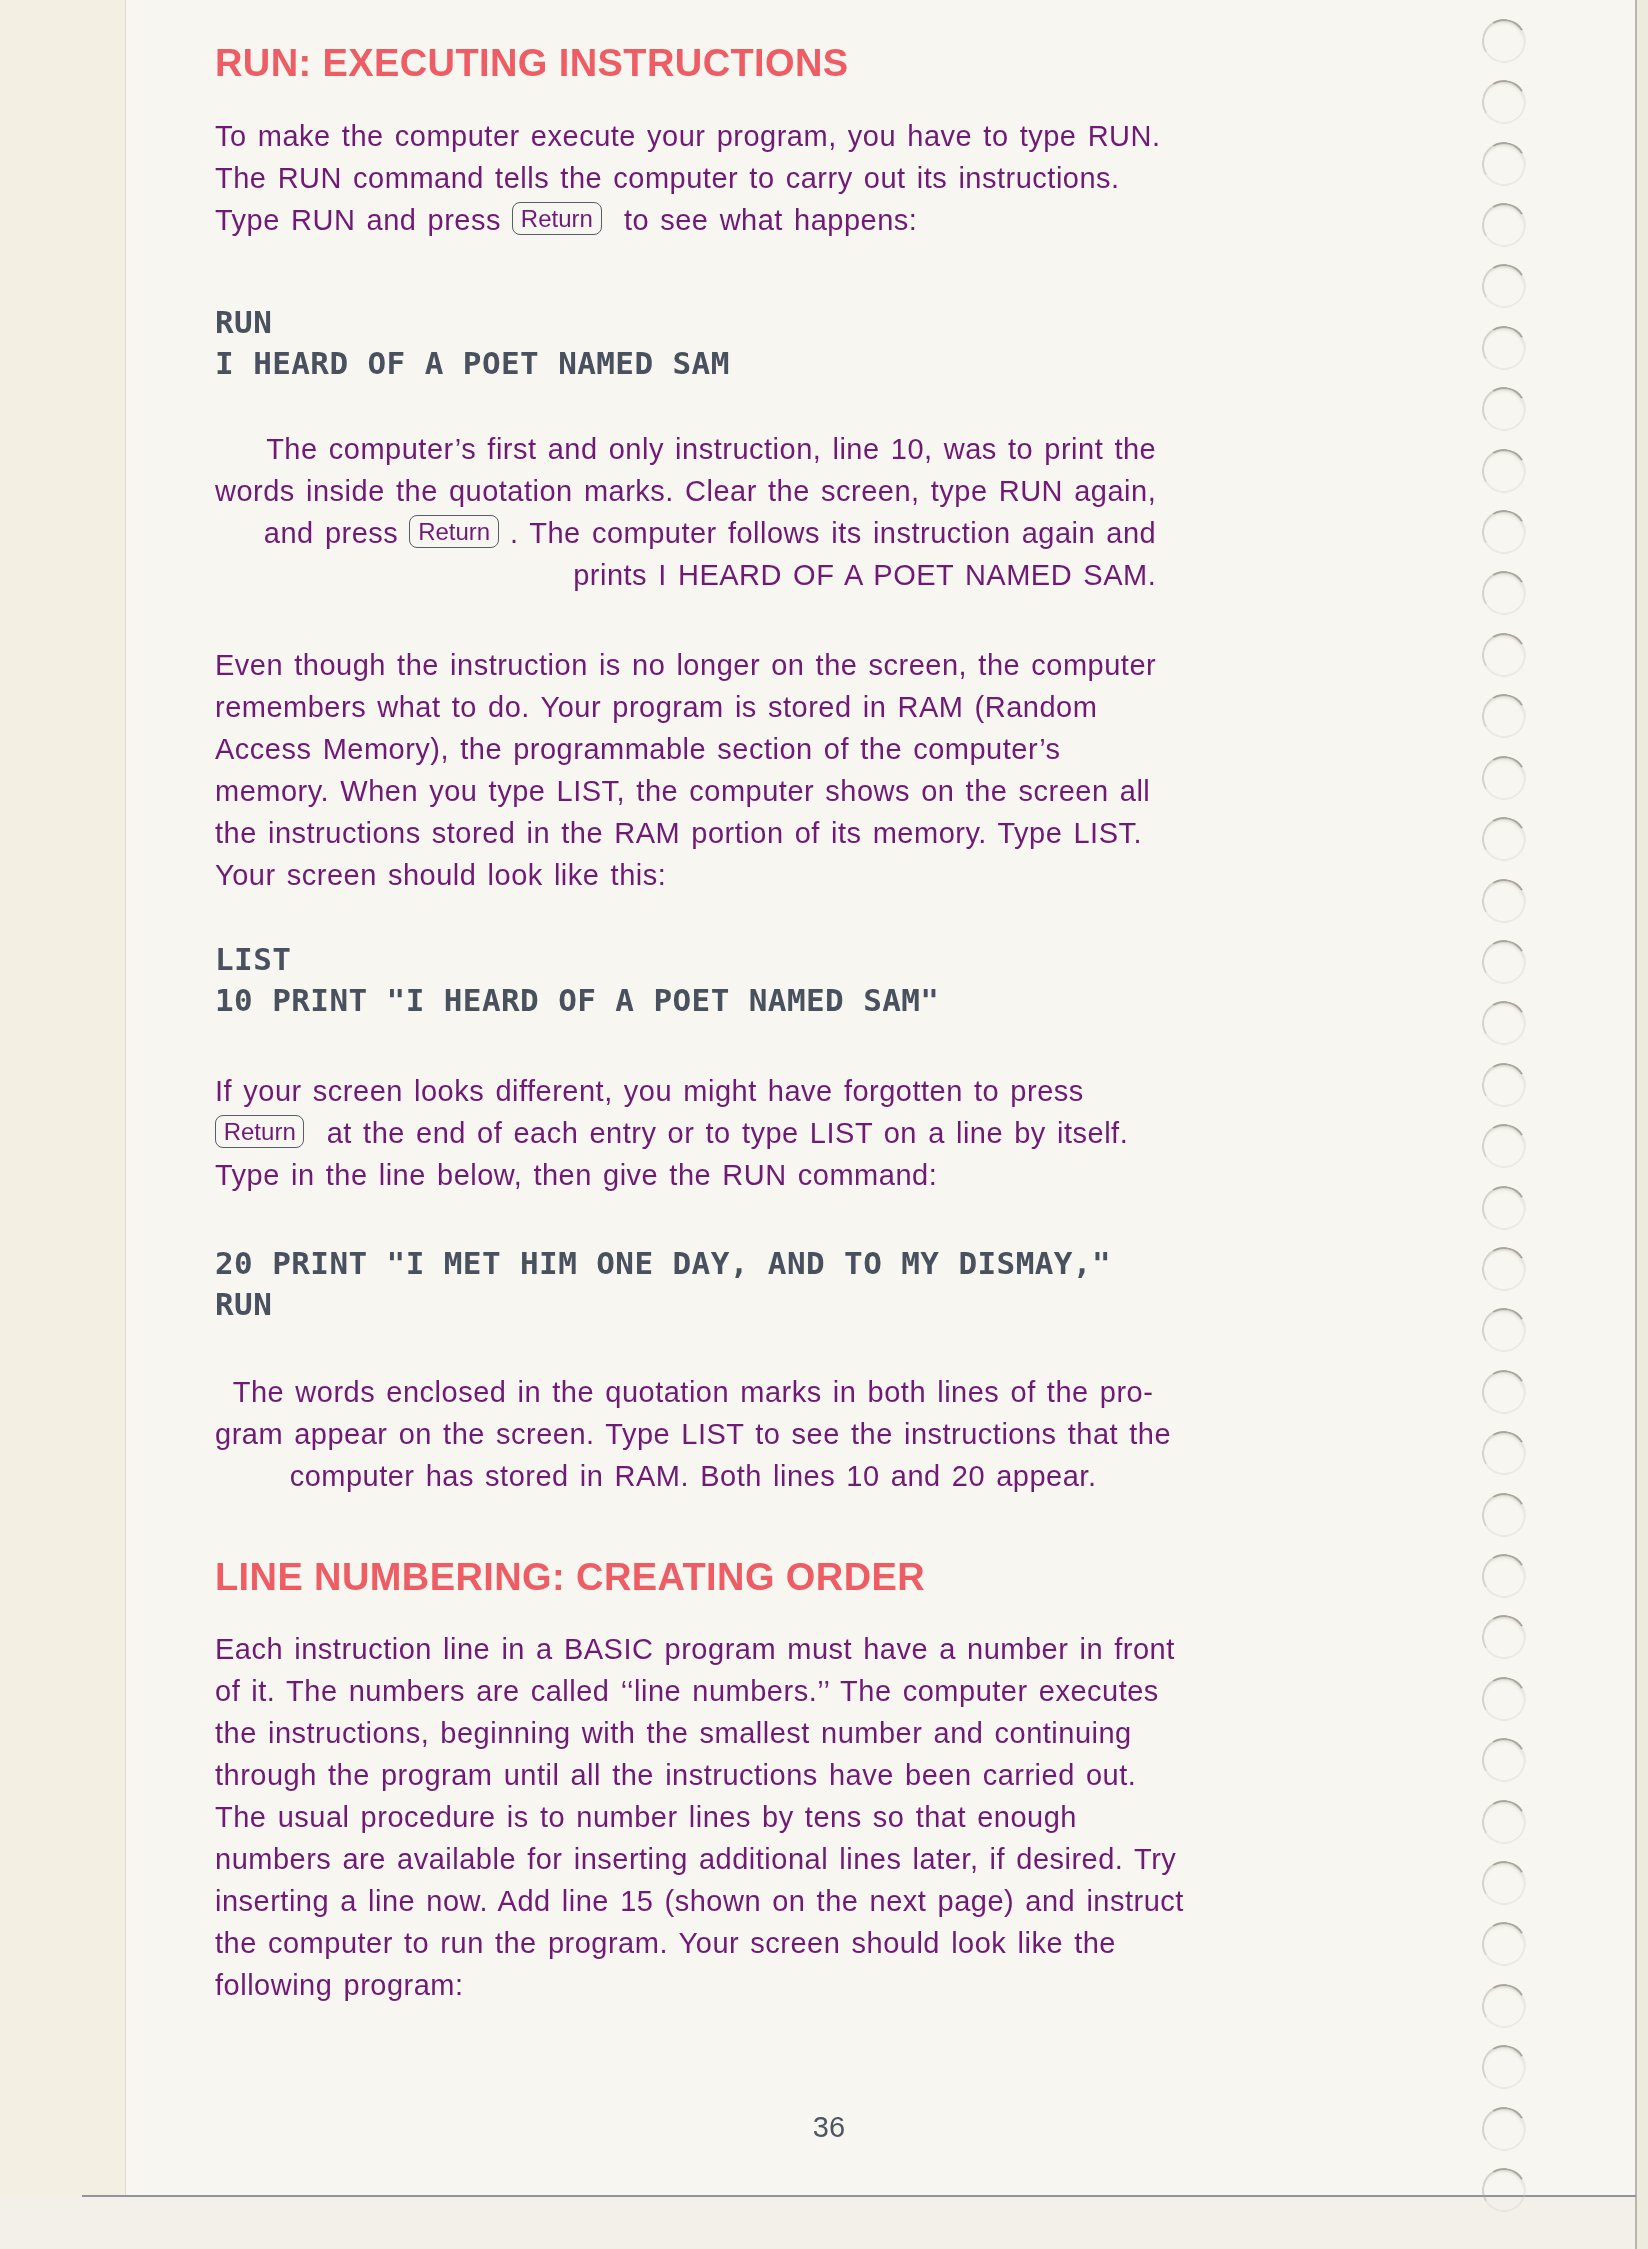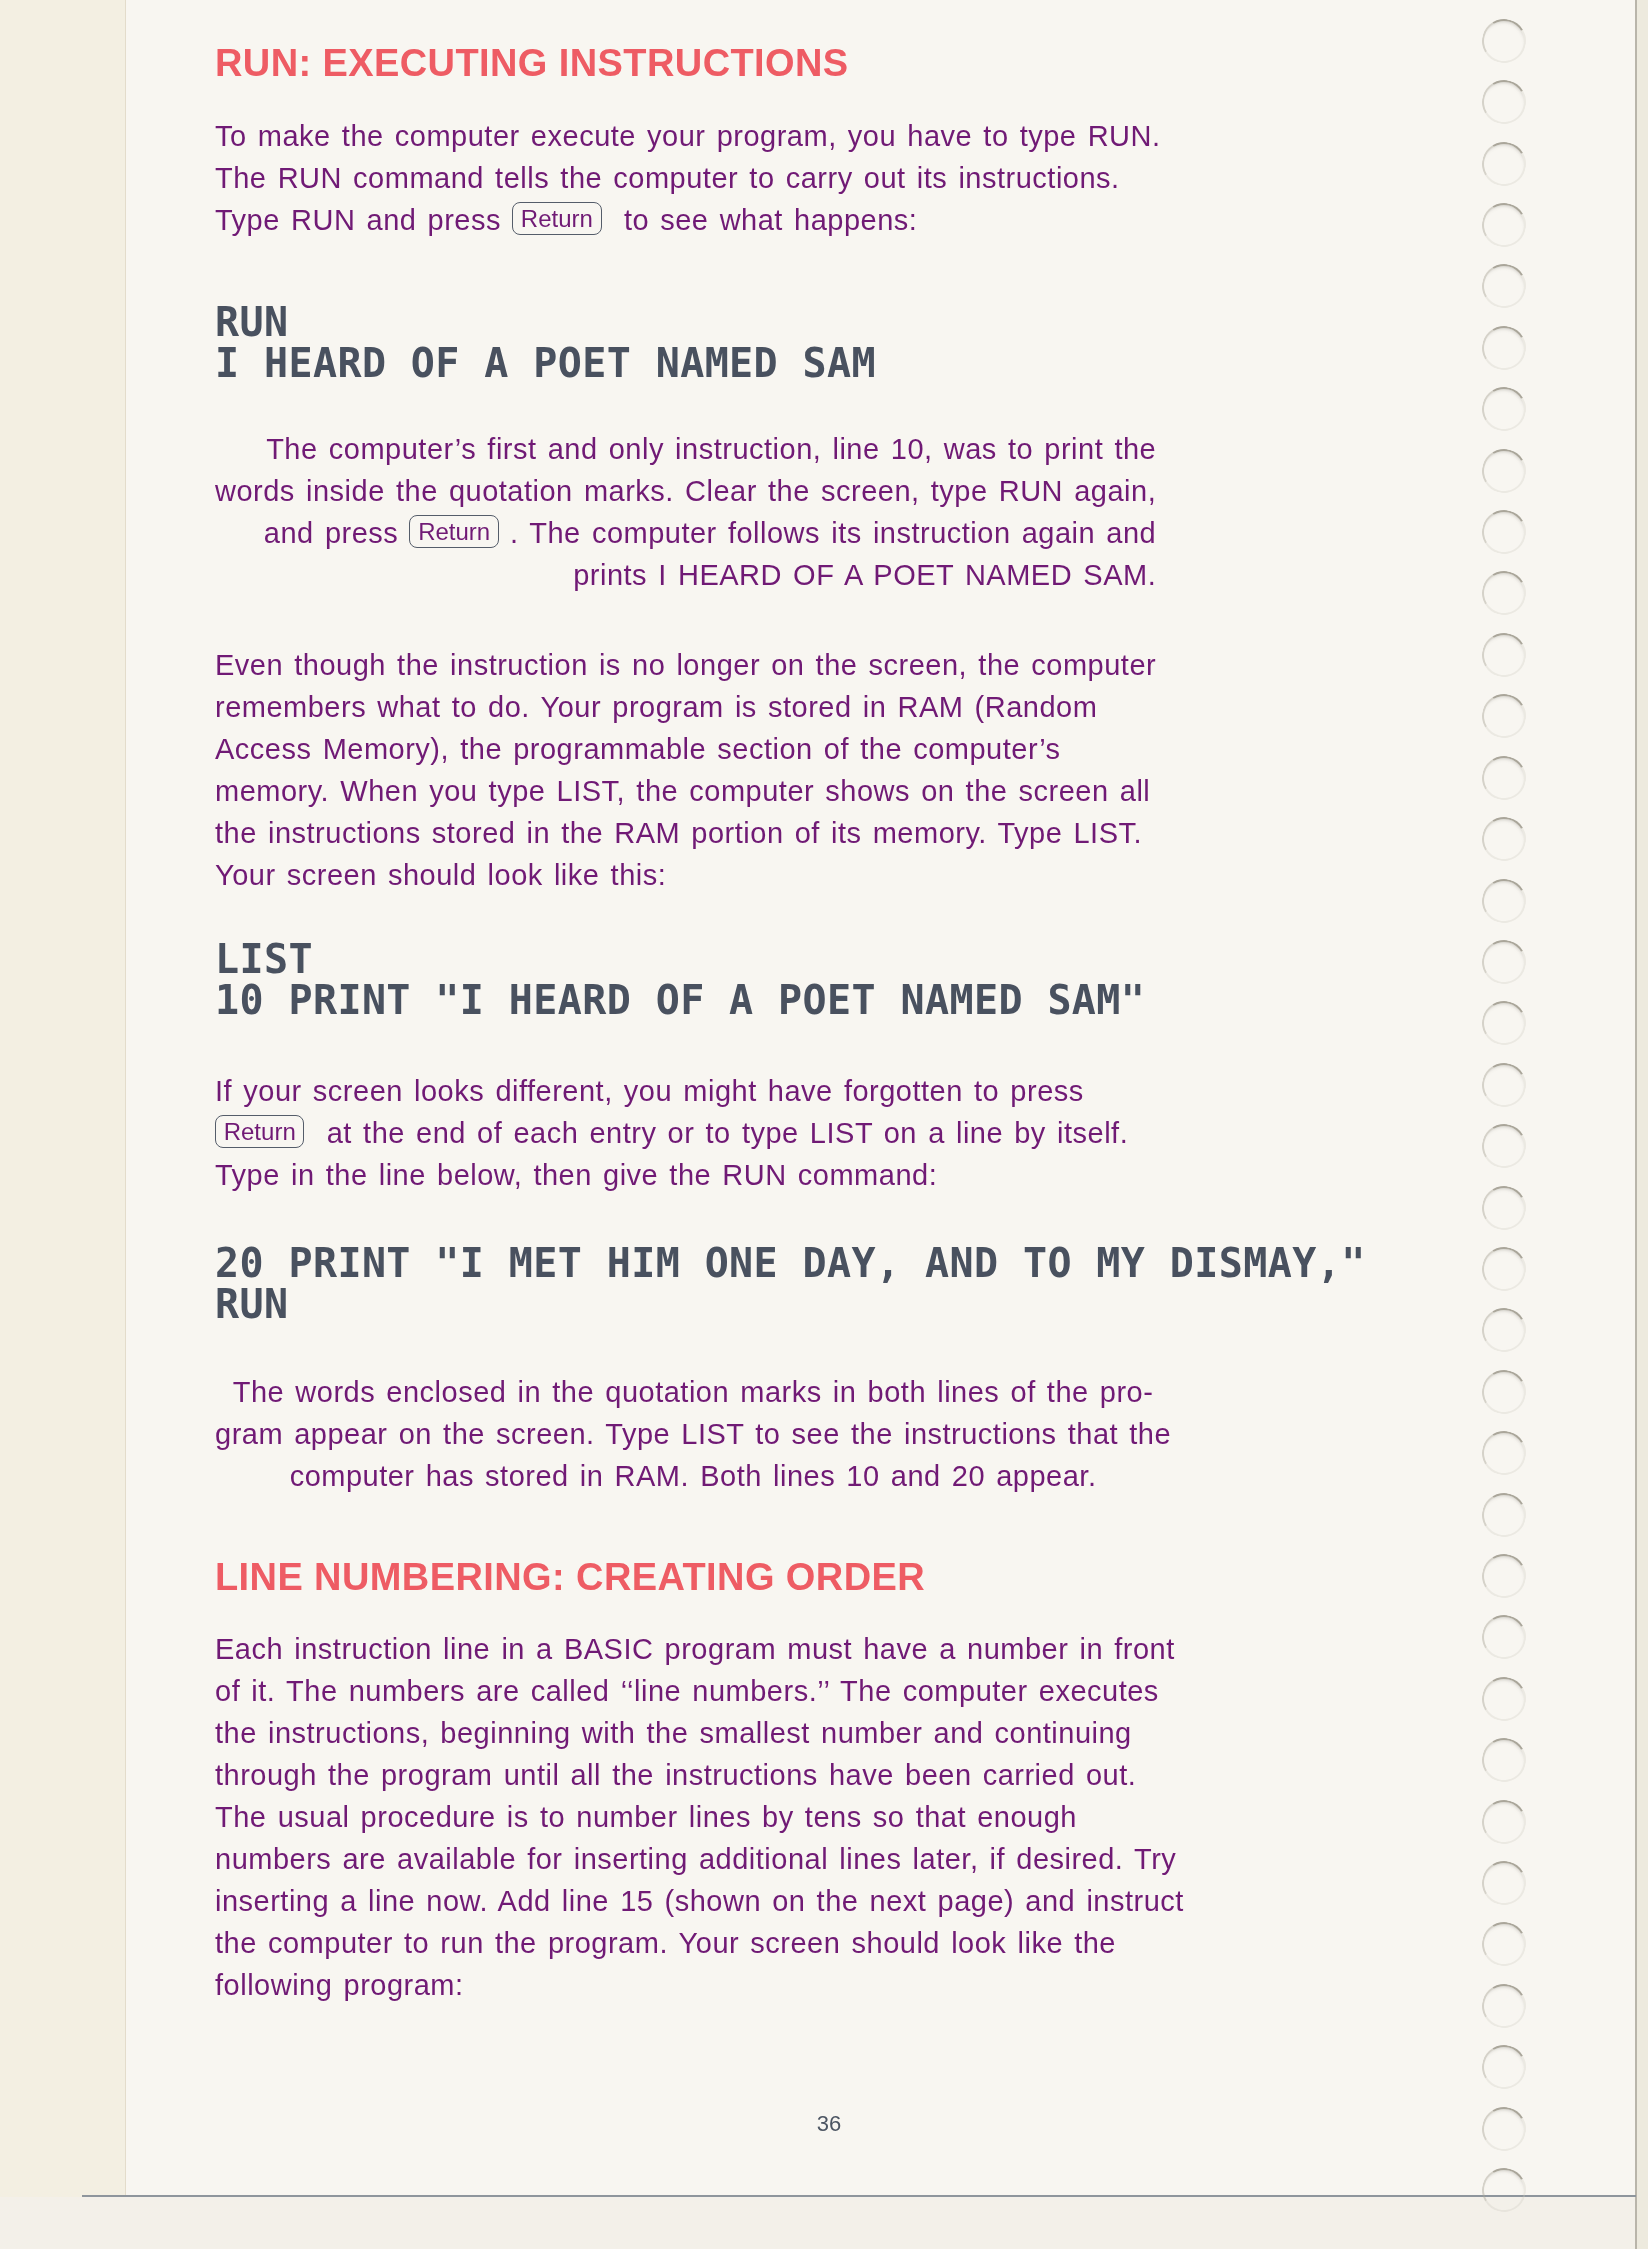--- a/index.html
+++ b/index.html
@@ -80,33 +80,33 @@
     padding:0 7.7px;
     font-size:24px;line-height:31px;
     letter-spacing:0;word-spacing:0;
     vertical-align:2.6px;
   }
 
   .code{
     position:absolute;left:215px;
     font-family:"DejaVu Sans Mono",monospace;
     font-weight:bold;
-    font-size:40px;line-height:41px;
+    font-size:31px;line-height:41px;
     letter-spacing:0.4px;
     color:#49515f;
   }
   .code .line{white-space:pre;}
   .code1{top:302px;}
   .code2{top:939px;}
   .code3{top:1243px;}
 
   .pageno{
     position:absolute;left:215px;top:2111px;width:1228px;
     text-align:center;
-    font-size:22px;color:#4d5663;
+    font-size:29px;color:#4d5663;
   }
 </style>
 </head>
 <body>
 
 <div class="scan">
 
   <div class="left-strip"></div>
   <div class="right-edge-line"></div>
   <div class="right-strip"></div>

